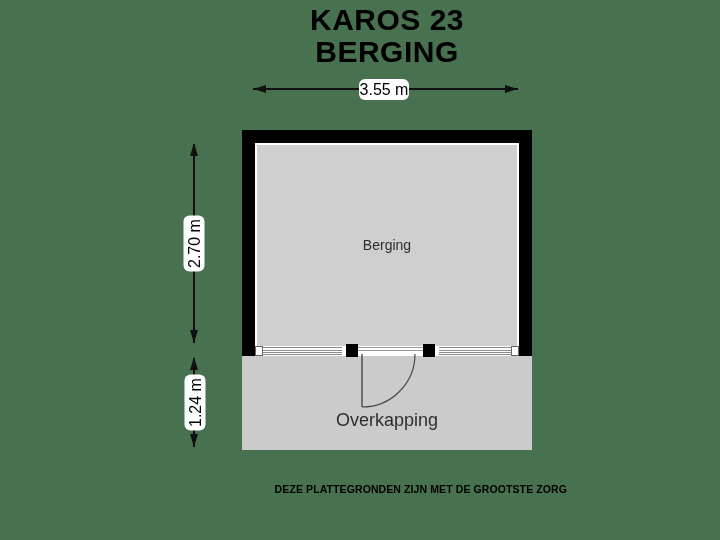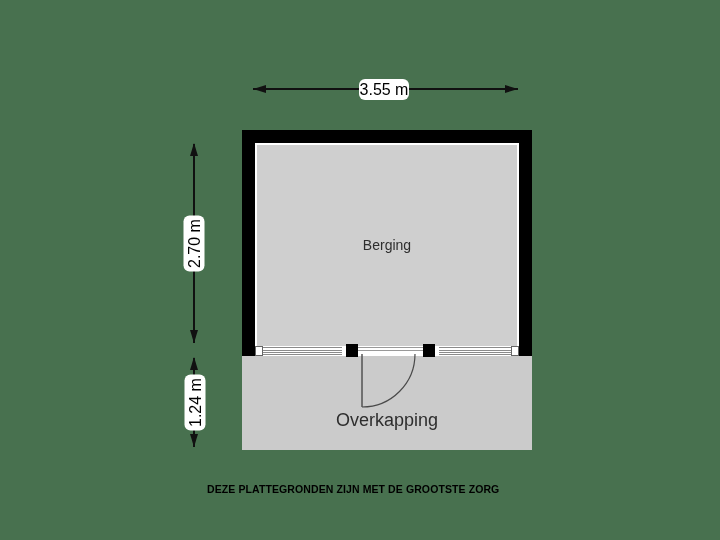--- a/index.html
+++ b/index.html
@@ -40,27 +40,31 @@
     background:linear-gradient(to bottom,#fff 0 1px,#999 1px 2px,#fff 2px 3.6px,#999 3.6px 4.6px,#fff 4.6px 10px);}
   .gap{position:absolute;top:0;height:10px;background:#fff;}
   .post{background:var(--wall);width:12px;height:13px;}
 
   
   .roomlabel{color:var(--label);text-align:center;}
   .lbl-berging{left:255px;top:237px;width:264px;font-size:14px;}
   .lbl-overkapping{left:242px;top:410px;width:290px;font-size:18px;}
 
   
-  .footer{left:207px;top:484px;width:360px;text-align:left;color:#000;font-weight:bold;font-size:10.5px;line-height:10.6px;letter-spacing:.1px;}
+  .footer{left:207px;top:484px;width:360px;text-align:right;color:#000;font-weight:bold;font-size:10.5px;line-height:10.6px;letter-spacing:.1px;}
 </style>
 </head>
 <body>
 
 <div class="stage">
 
+  <div class="abs title">
+    <div>KAROS 23</div>
+    <div>BERGING</div>
+  </div>
 
   <div>
     <div class="abs dline-h" style="left:253px;top:88px;width:265px;"></div>
     <div class="abs arr arr-left" style="left:253px;top:85px;"></div>
     <div class="abs arr arr-right" style="left:505px;top:85px;"></div>
     <div class="abs pill" style="left:359px;top:79px;width:50px;height:21px;">3.55 m</div>
   </div>
 
   <div>
     <div class="abs dline-v" style="left:193px;top:144px;height:199px;"></div>

